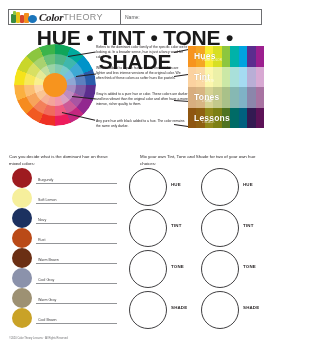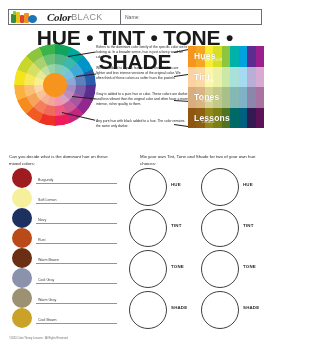--- a/index.html
+++ b/index.html
@@ -10,21 +10,21 @@
   .hdr{position:absolute;left:8px;top:9px;width:254px;height:16px;display:flex;}
   .logo-box{width:112px;height:16px;border:1px solid #6d6e71;border-right:none;display:flex;align-items:center;box-sizing:border-box;padding-left:2px;}
   .logo-art{width:26px;height:12px;position:relative;flex:0 0 auto;}
   .la{position:absolute;border-radius:1px;}
   .la1{left:0;top:3px;width:5px;height:9px;background:#3a8c3f;}
   .la2{left:5px;top:1px;width:4px;height:11px;background:#e8c417;}
   .la3{left:9px;top:4px;width:4px;height:8px;background:#d8462b;}
   .la4{left:13px;top:2px;width:5px;height:10px;background:#f3901d;}
   .la5{left:17px;top:4px;width:9px;height:8px;border-radius:50%;background:#1b75bb;}
   .la6{left:2px;top:0px;width:3px;height:4px;background:#8dc63f;}
-  .logo-color{font-family:"Liberation Serif",serif;font-style:italic;font-weight:bold;font-size:11px;letter-spacing:-.3px;color:#231f20;margin-left:10px;}
+  .logo-color{font-family:"Liberation Serif",serif;font-style:italic;font-weight:bold;font-size:11px;letter-spacing:-.3px;color:#231f20;margin-left:2px;}
   .logo-theory{font-size:9px;letter-spacing:.4px;color:#8b8b8b;font-weight:normal;}
   .name-box{flex:1;height:16px;border:1px solid #6d6e71;box-sizing:border-box;display:flex;align-items:center;padding-left:4px;}
   .name-lbl{font-size:5px;color:#58595b;}
 
   
   .title{position:absolute;left:0;top:26px;width:270px;text-align:center;font-size:21px;font-weight:bold;letter-spacing:-0.2px;color:#1a1a1a;font-family:"Liberation Sans",sans-serif;}
 
   
   .wheel-wrap{position:absolute;left:14px;top:44px;width:82px;height:82px;}
   .wheel{position:absolute;inset:0;border-radius:50%;overflow:hidden;}
@@ -82,21 +82,21 @@
     <div class="logo-box">
       <div class="logo-art">
         <span class="la la1"></span>
           <span class="la la2"></span>
           <span class="la la3"></span>
         <span class="la la4"></span>
           <span class="la la6"></span>
           <span class="la la5"></span>
       </div>
       <span class="logo-color">Color</span>
-      <span class="logo-theory">BLACK</span>
+      <span class="logo-theory">THEORY</span>
     </div>
     <div class="name-box">
       <span class="name-lbl">Name:</span>
     </div>
   </div>
 
   <div class="title">HUE • TINT • TONE • SHADE</div>
 
   <div class="wheel-wrap">
     <div class="wheel">

